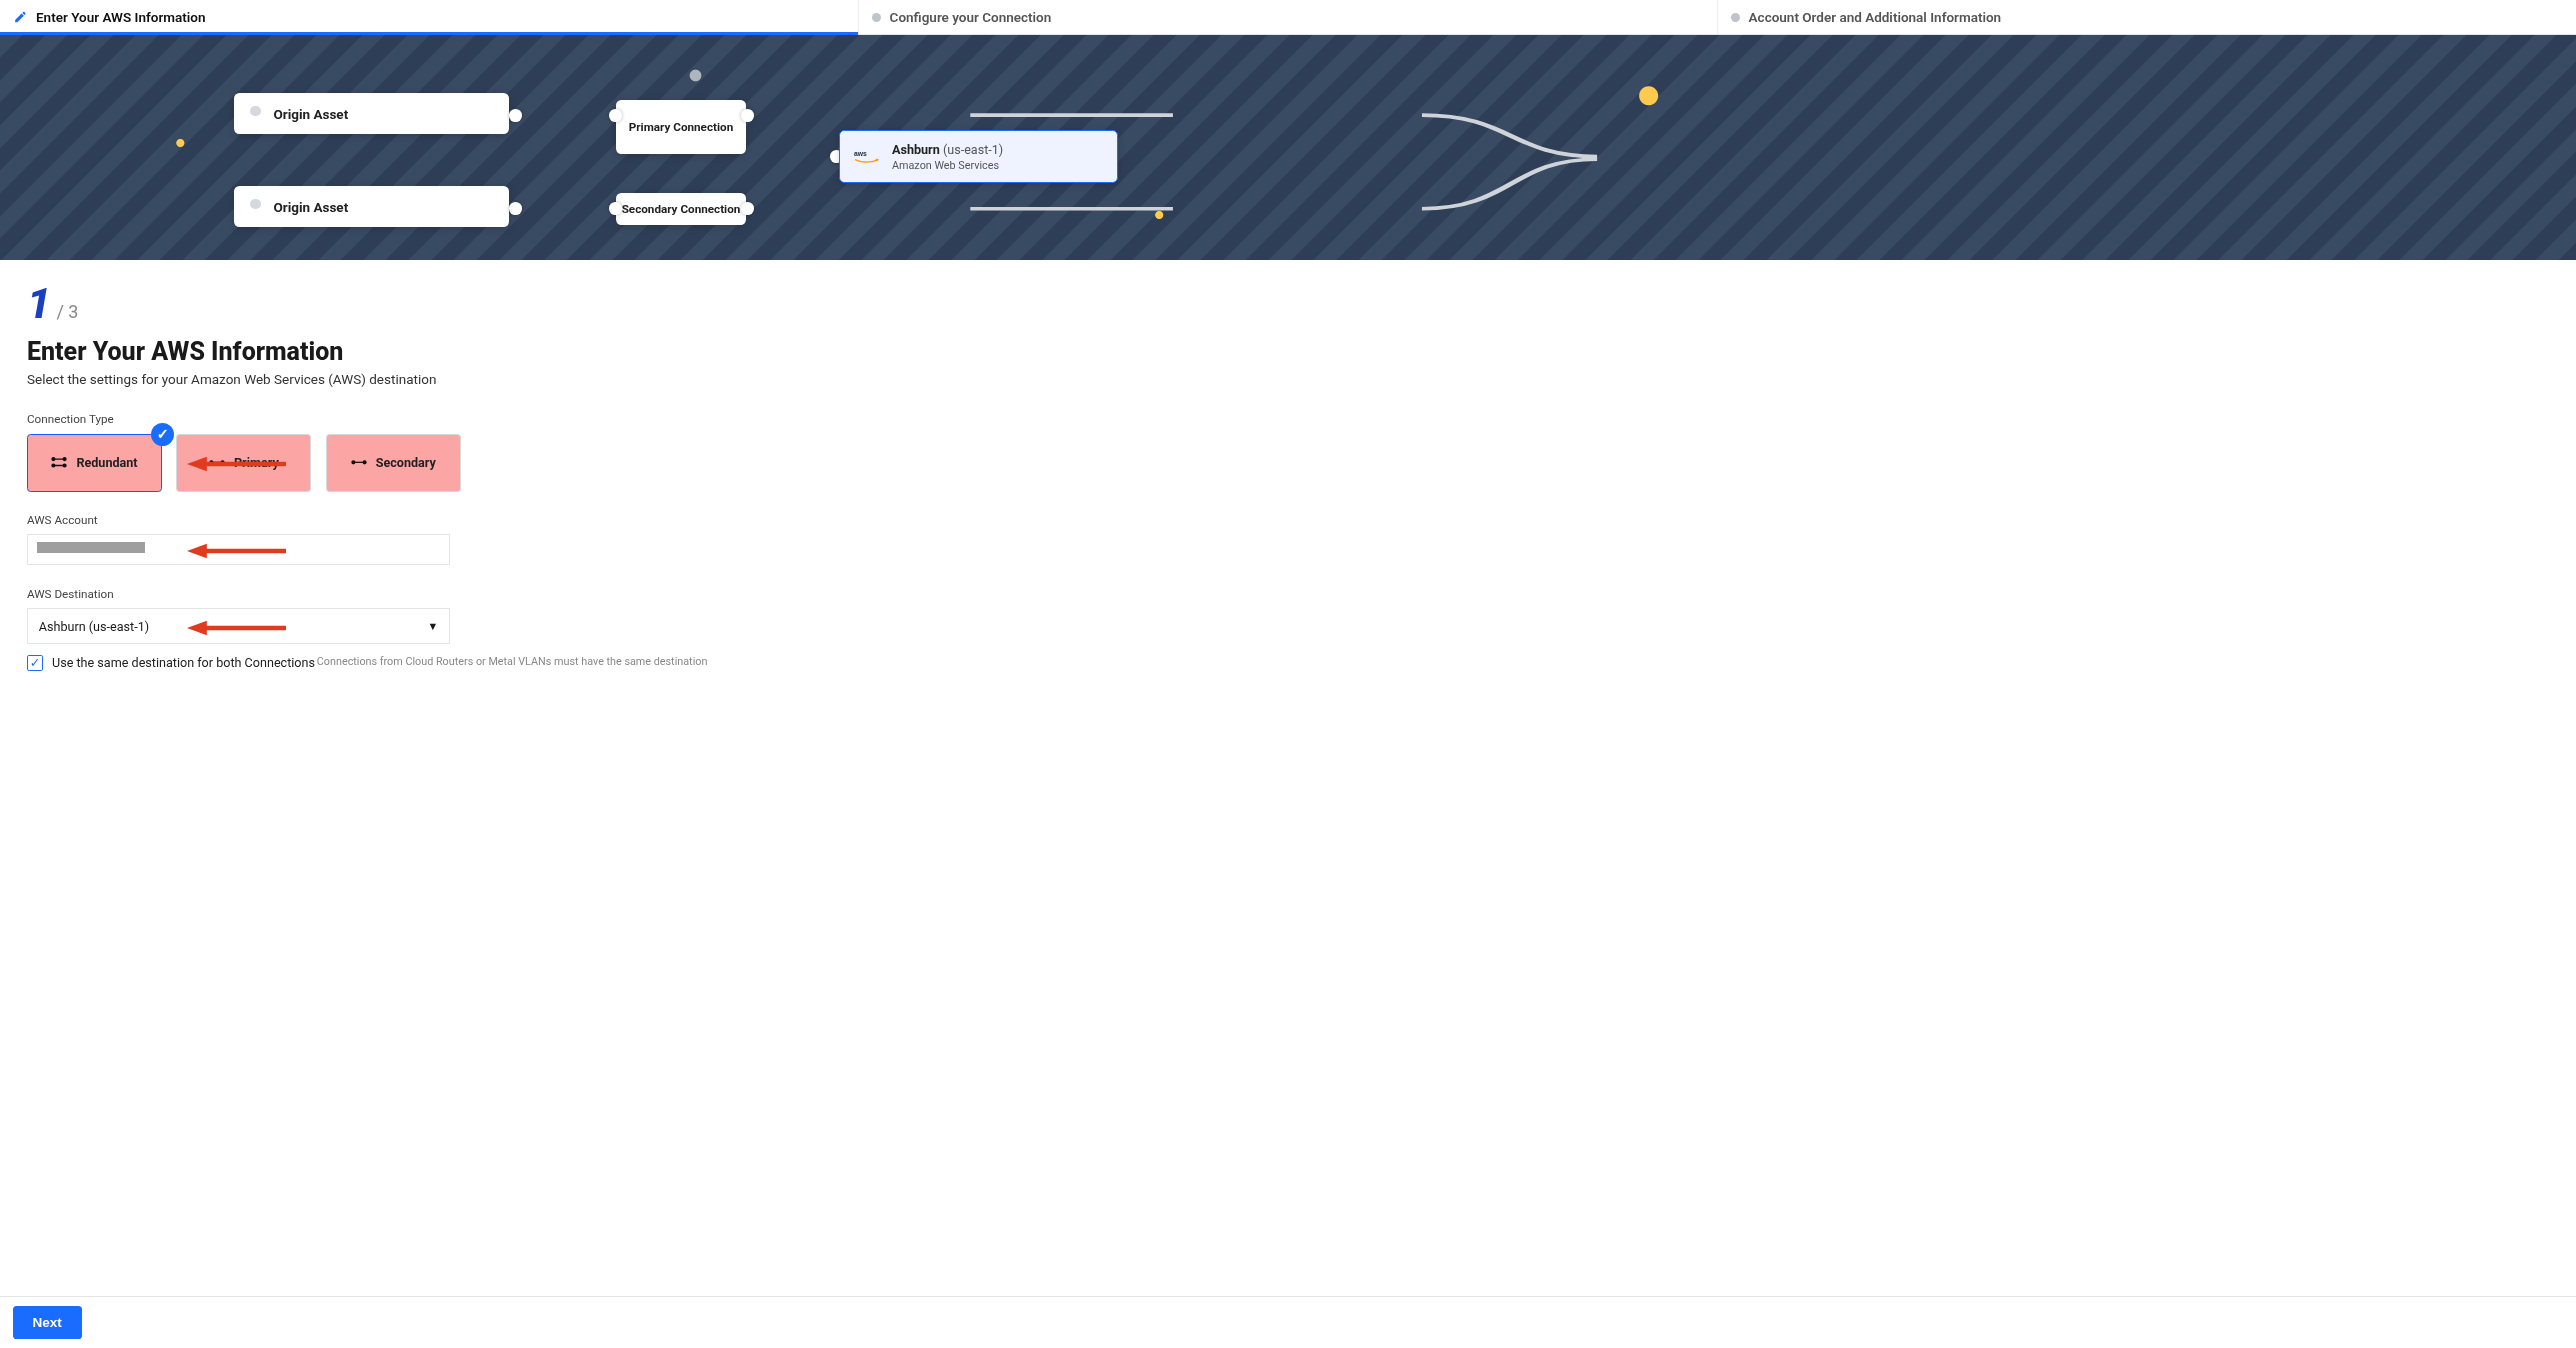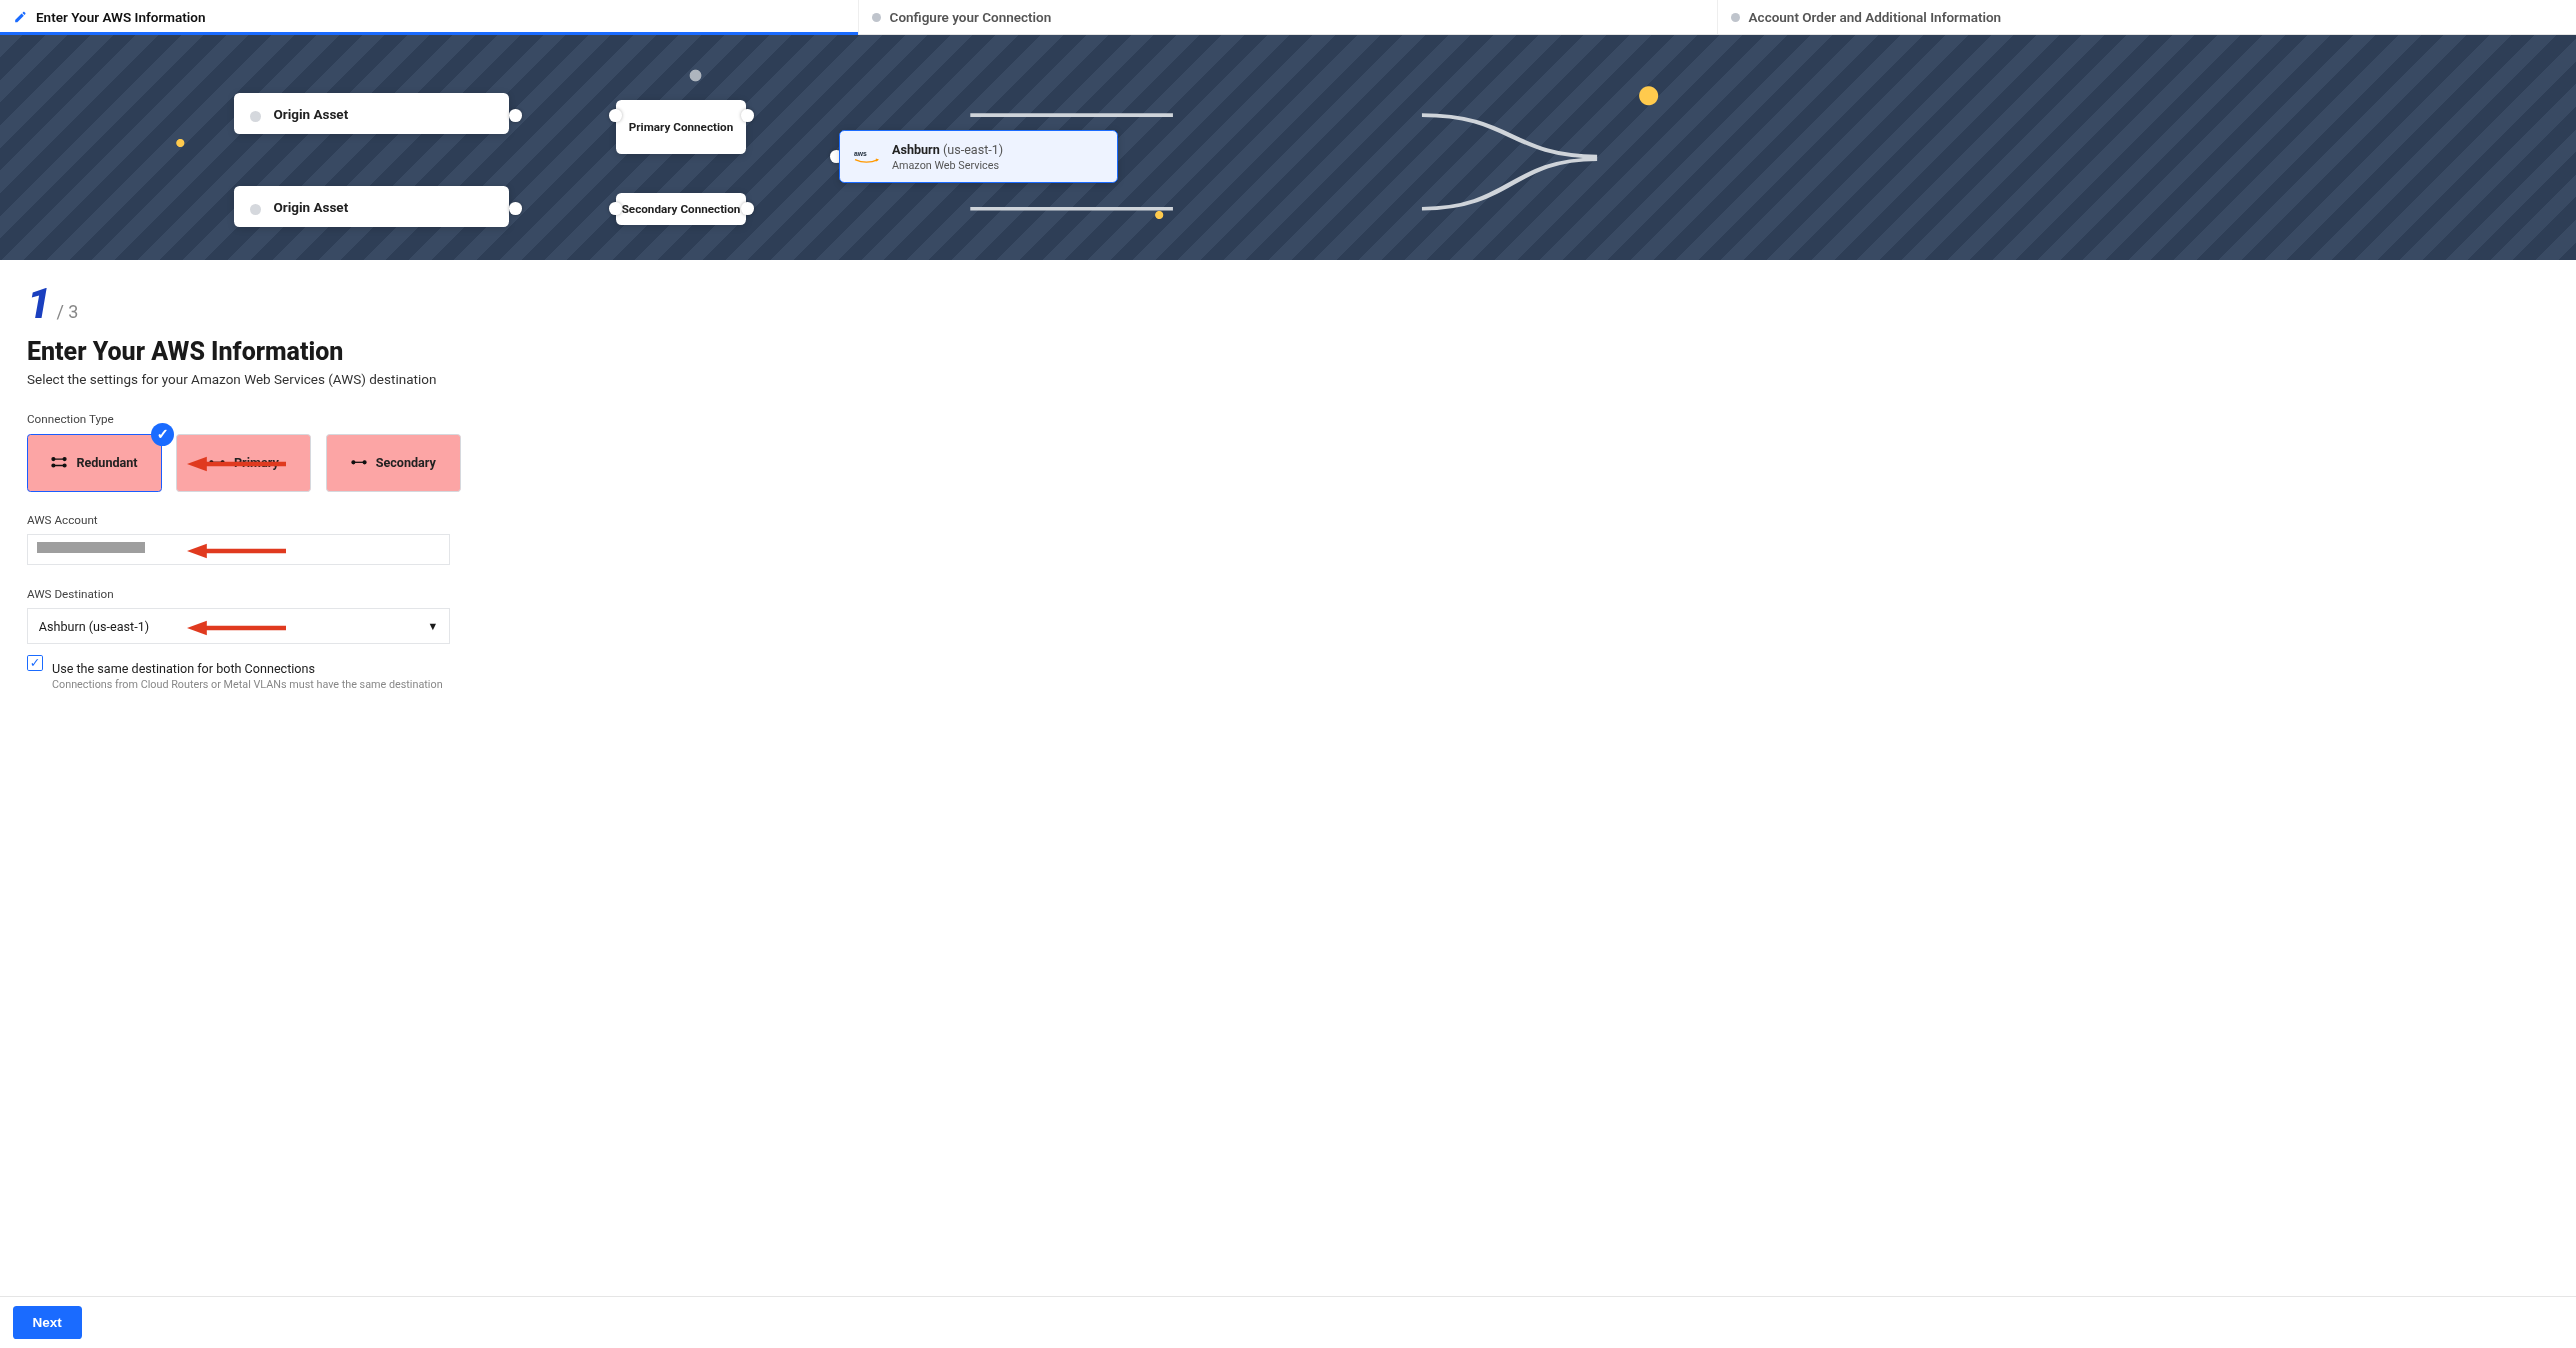--- a/index.html
+++ b/index.html
@@ -56,21 +56,21 @@
     overflow:hidden;
   }
   .hero svg.lines { position:absolute; top:0; left:0; width:100%; height:100%; }
   .topology { position:absolute; inset:0; }
   .node {
     position:absolute;
     background:#fff;
     border-radius:5.4px;
     box-shadow:0 1.8px 7.2px rgba(0,0,0,.15);
     display:flex;
-    align-items:flex-end;
+    align-items:flex-start;
     padding:12.6px 16px;
     gap:12.6px;
     font-size:13.5px;
     font-weight:700;
     color:#222;
   }
   .node .node-dot { width:10.8px; height:10.8px; border-radius:50%; background:#d5d8dd; }
   .origin1 { left:234px; top:58px;  width:275px; }
   .origin2 { left:234px; top:151px; width:275px; }
   .conn1   { left:616px; top:65px;  width:130px; justify-content:center; font-size:11.7px; padding:20px 0; }
@@ -147,21 +147,21 @@
     cursor:pointer;
   }
   .checkbox-row { display:flex; gap:9px; align-items:flex-start; margin-top:10.8px;}
   .checkbox {
     width:16px; height:16px; border:1.4px solid #1a6bff; border-radius:1.8px;
     display:flex; align-items:center; justify-content:center;
     color:#1a6bff;
     font-size:12.6px;
     flex-shrink:0;
   }
-  .checkbox-row .cb-text { display:flex; flex-direction:column; gap:1.8px;margin-top:6px;}
+  .checkbox-row .cb-text { display:flex; flex-direction:row; gap:1.8px;}
   .checkbox-row .cb-label { font-size:12.6px; color:#222; }
   .checkbox-row .cb-help  { font-size:10.8px; color:#888; }
   
   .footer {
     position:fixed; bottom:0; left:0; right:0;
     border-top:0.9px solid #e5e5e5;
     background:#fff;
     display:flex; justify-content:flex-start;
     padding:9px 12.6px;
   }

